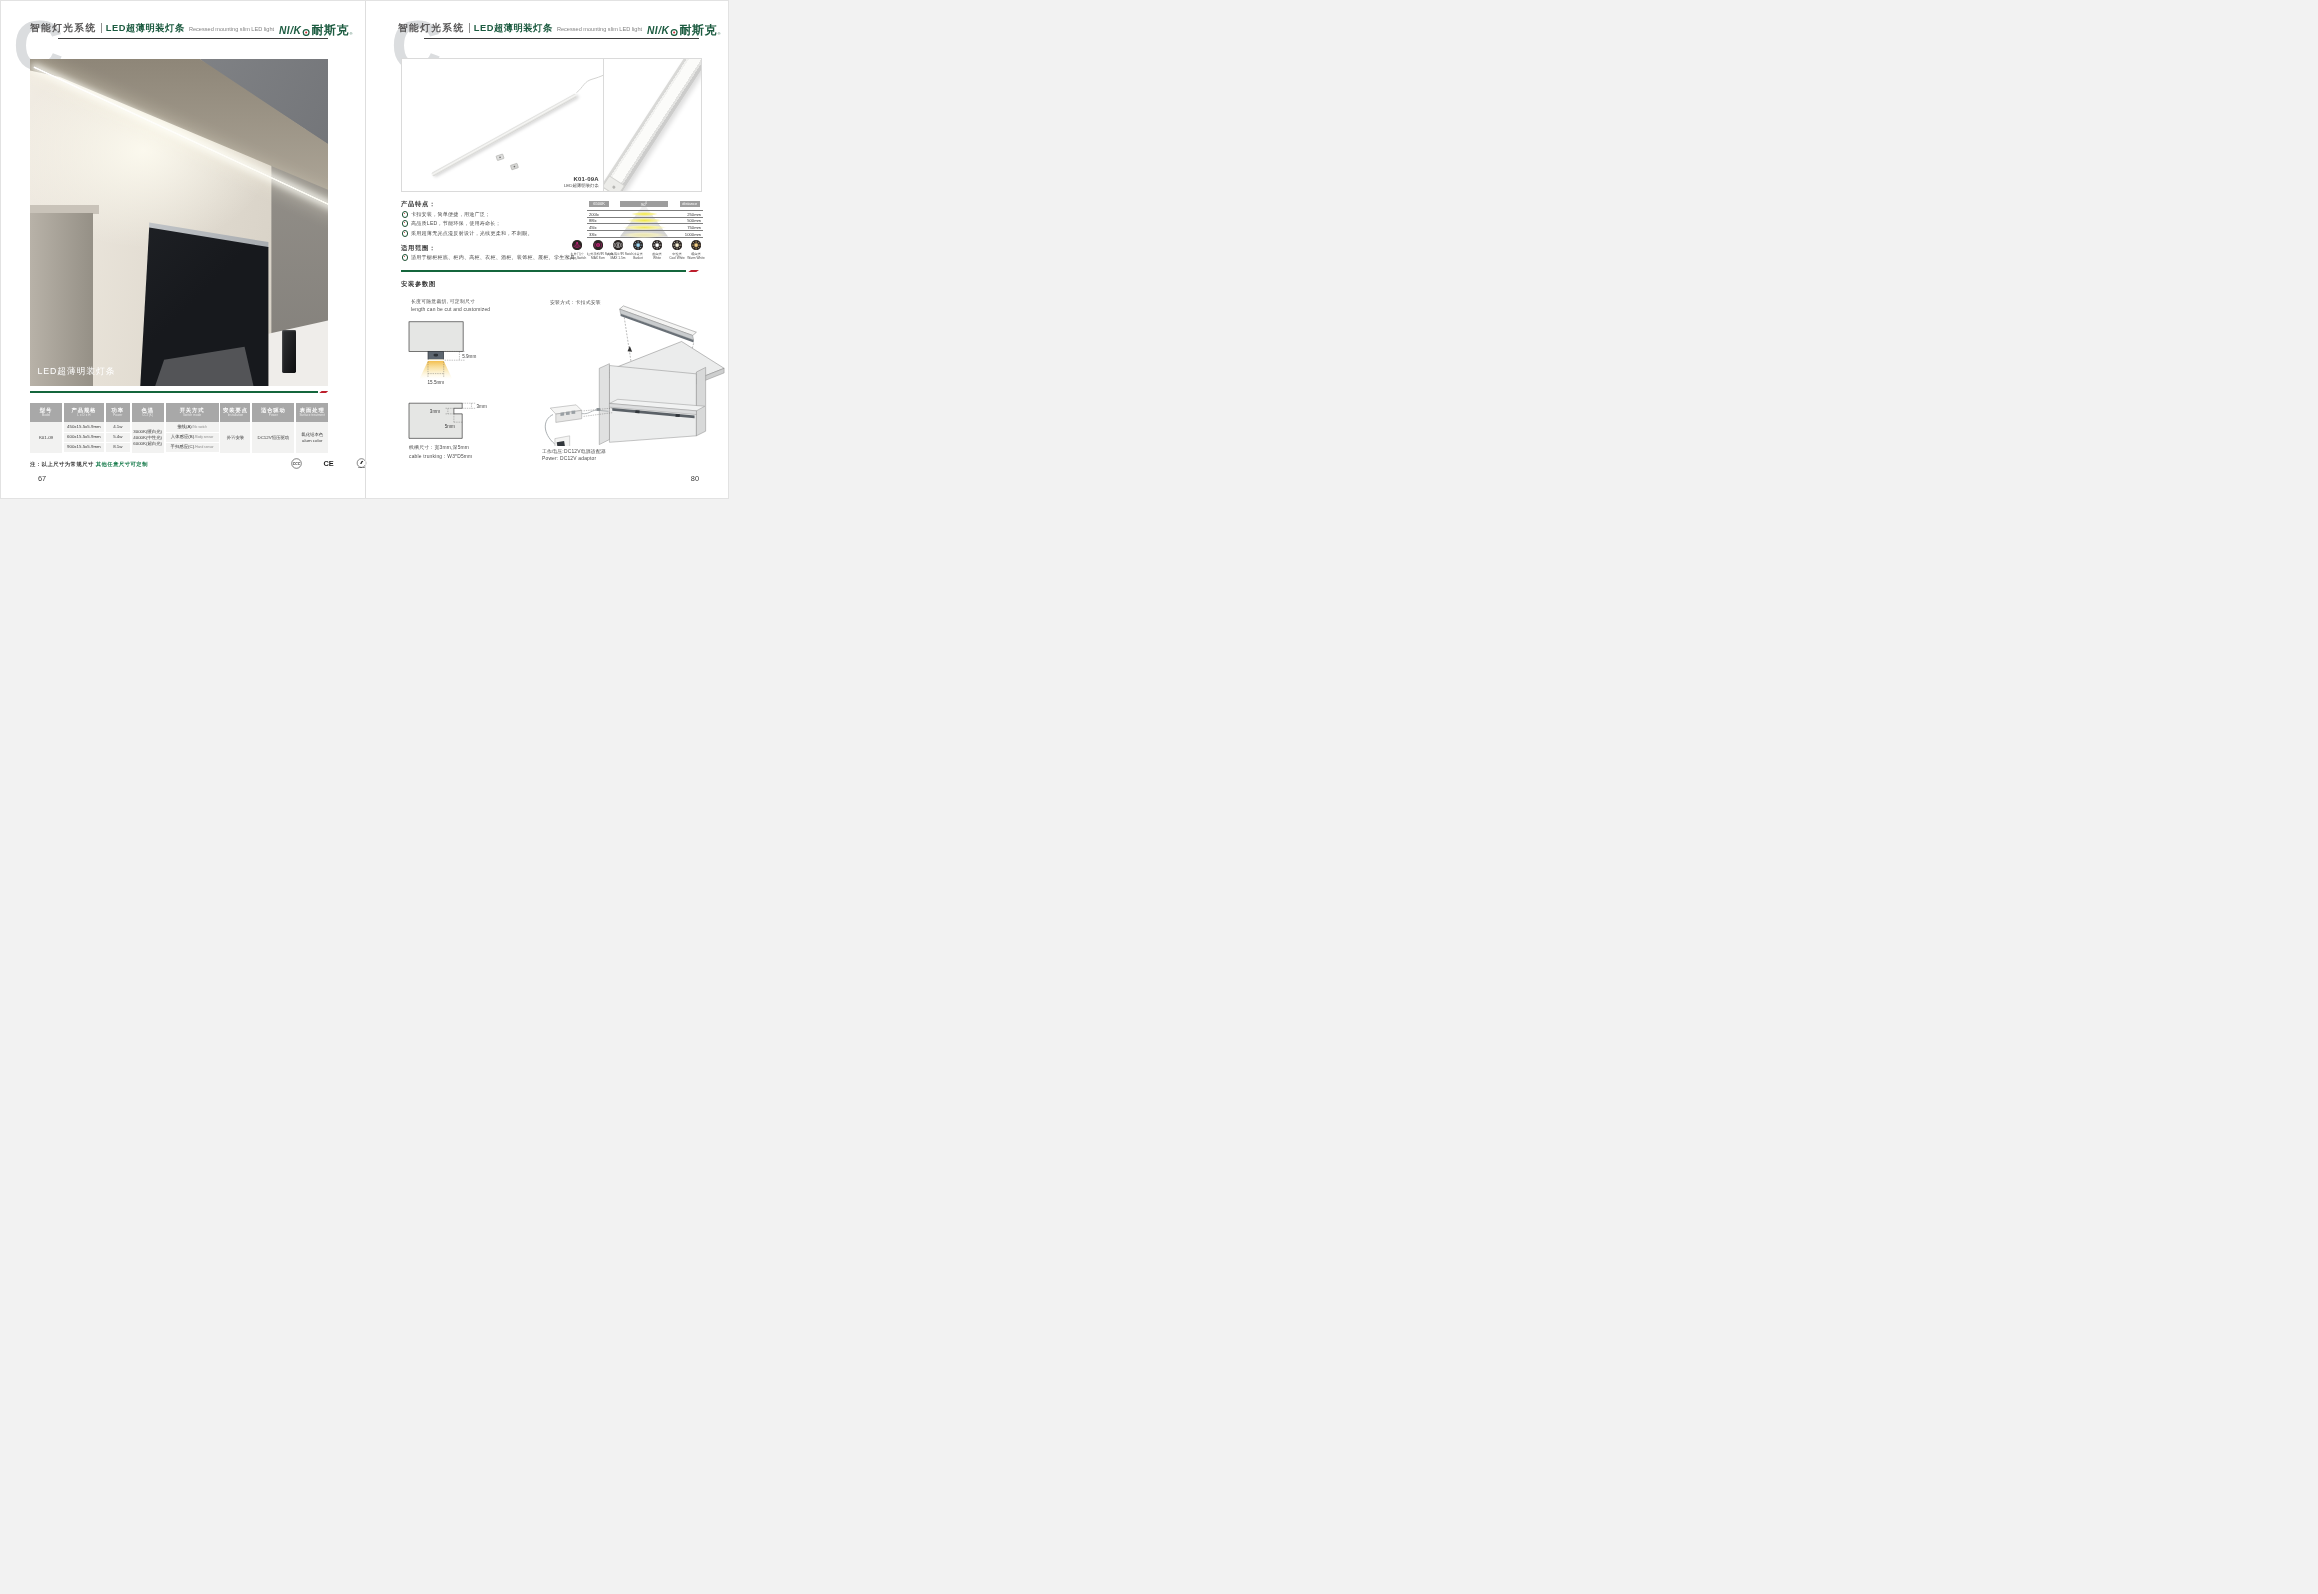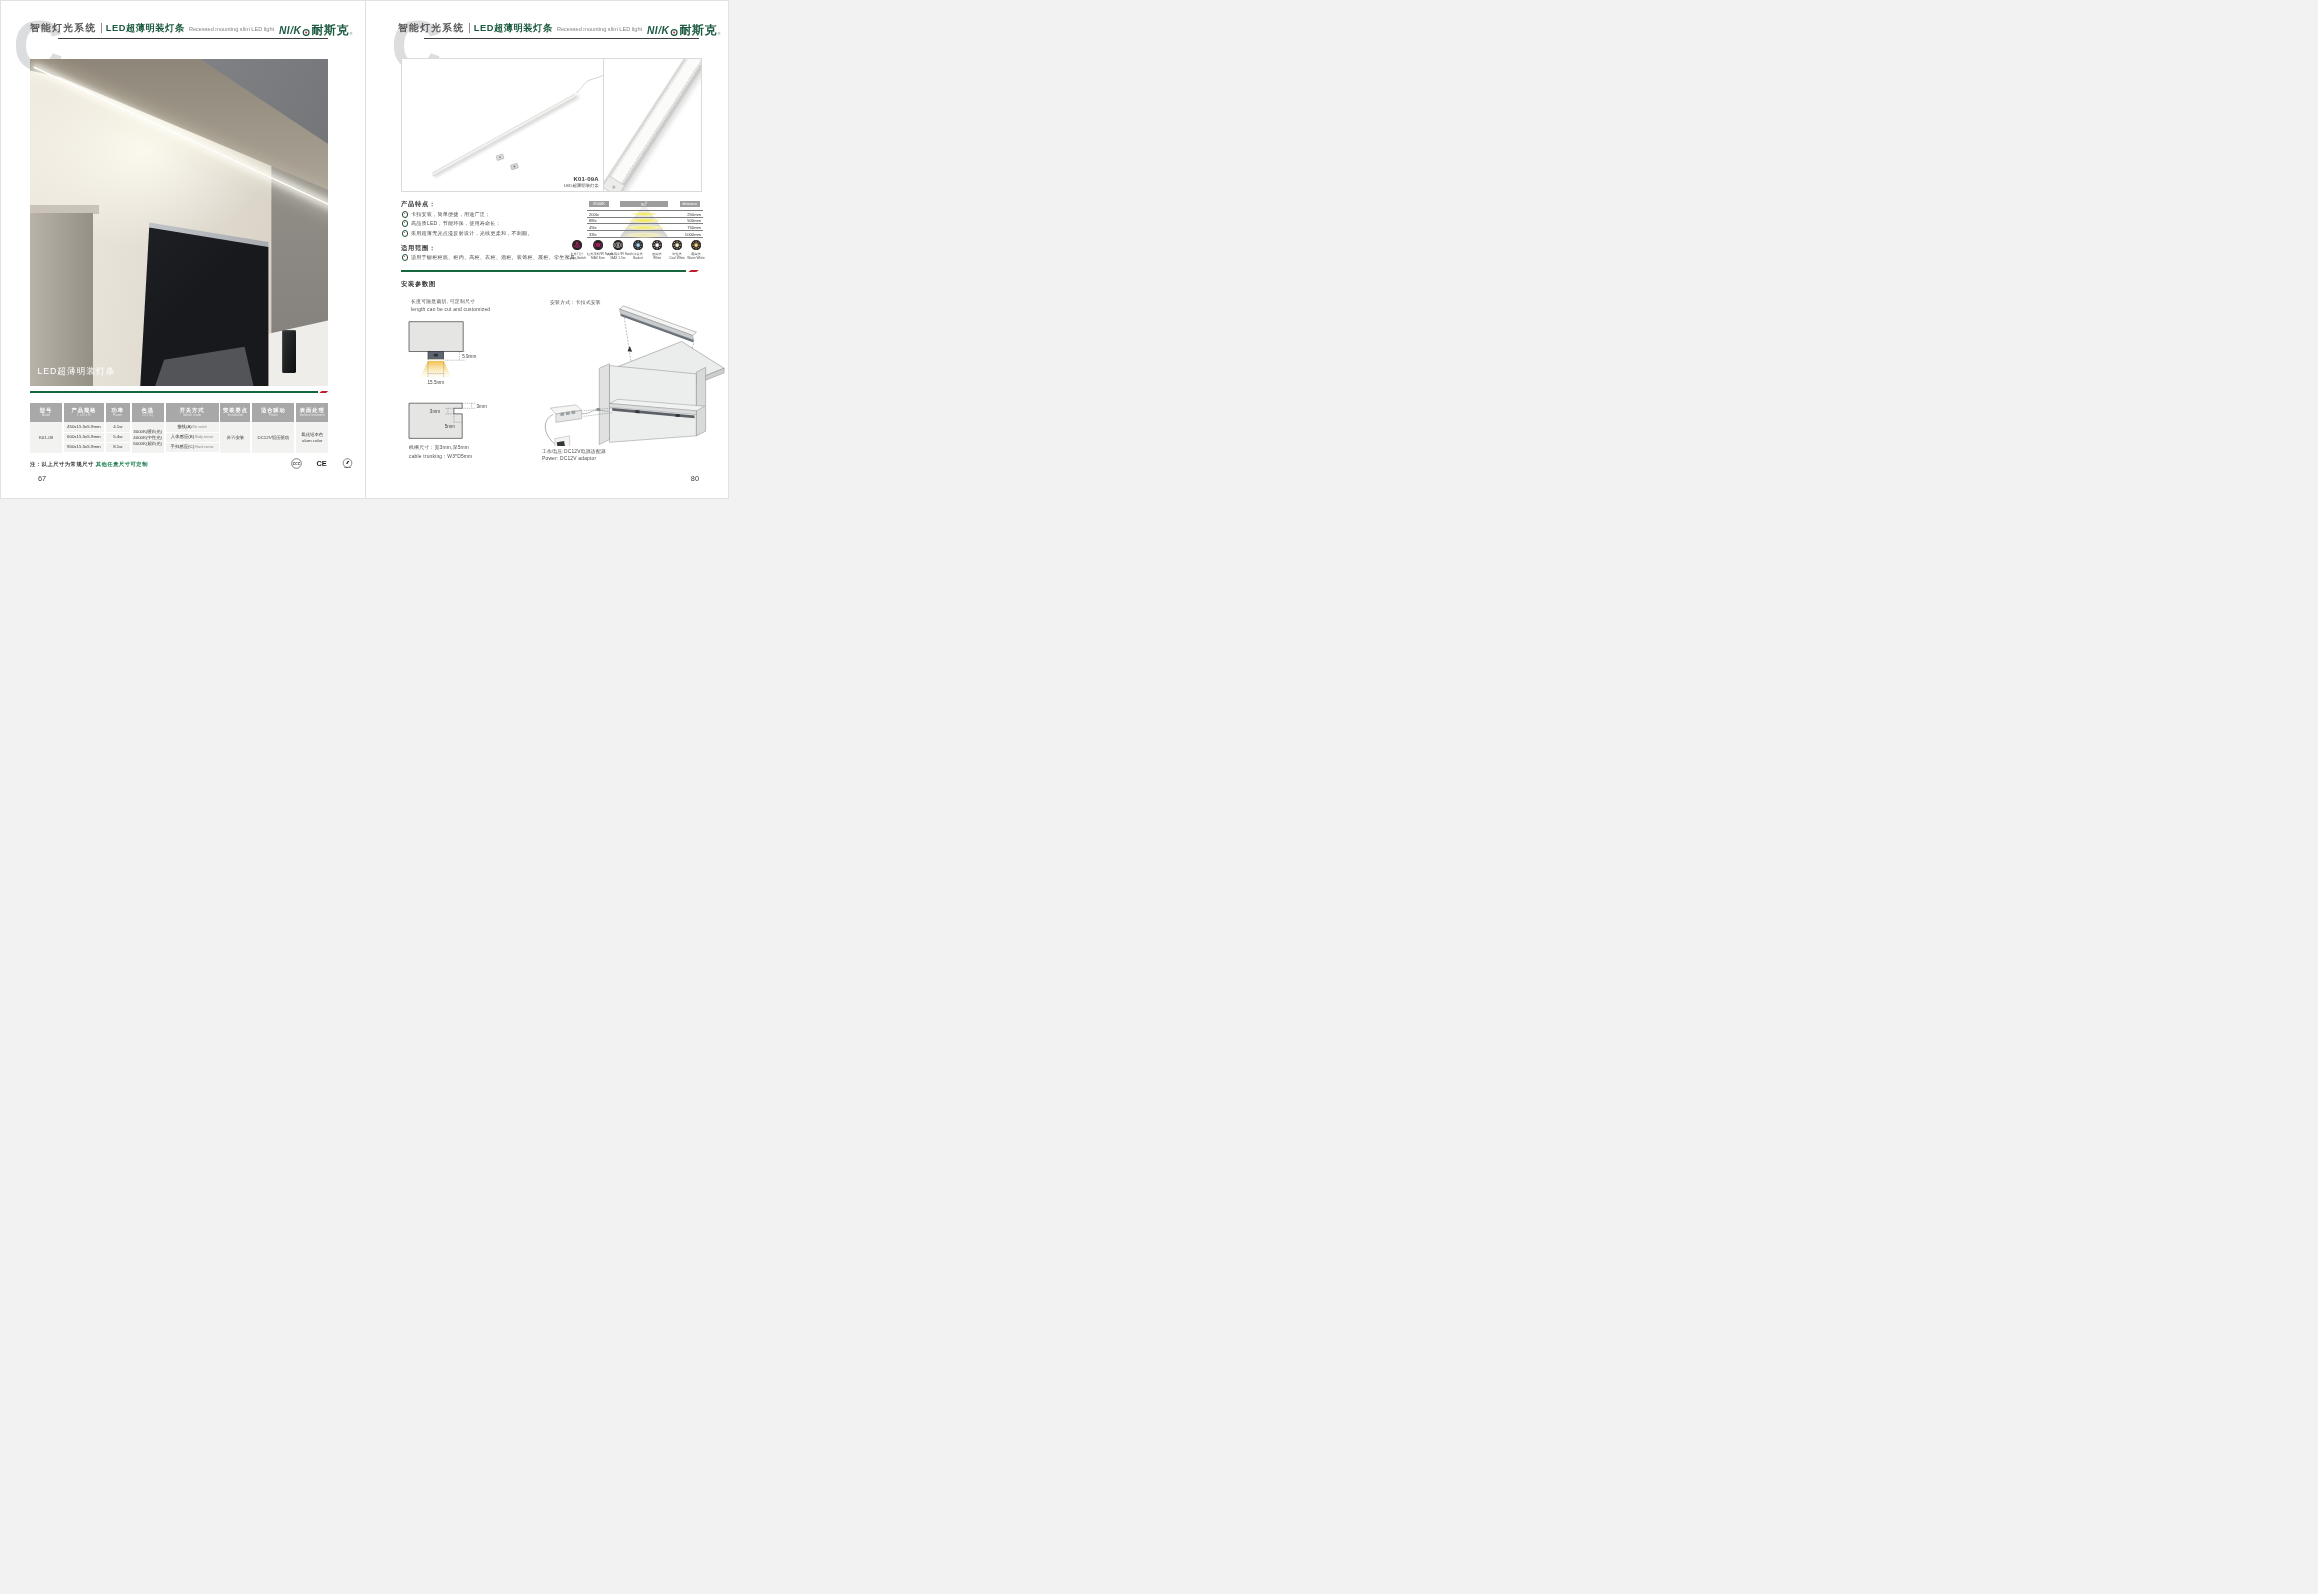--- a/index.html
+++ b/index.html
@@ -56,21 +56,21 @@
   .lc-dist{font-size:4.2px;color:#3a3a3a;text-align:right;}
   
   .mode{width:22px;text-align:center;}
   .mode .lbl{font-size:3.2px;line-height:4.2px;color:#4c4c4c;white-space:nowrap;}
   
   .ins-txt{font-size:4.9px;color:#4c4c4c;letter-spacing:0.2px;}
   .svg-diagram{display:block;}
   .dim{font-size:10px;fill:#3c3c3c;font-family:"Liberation Sans",sans-serif;}
   
   .page-split{width:0.5px;background:#dedede;}
-  .cert{display:flex;gap:14px;align-items:center;}
+  .cert{display:flex;gap:21px;align-items:center;}
 </style>
 </head>
 <body>
 
 <div id="canvas">
 
   <div class="abs watermark" style="left:12px;top:10.2px;">C</div>
 
   <div class="abs page-header" style="left:29px;top:22px;">
     <span class="sec-title">智能灯光系统</span>

